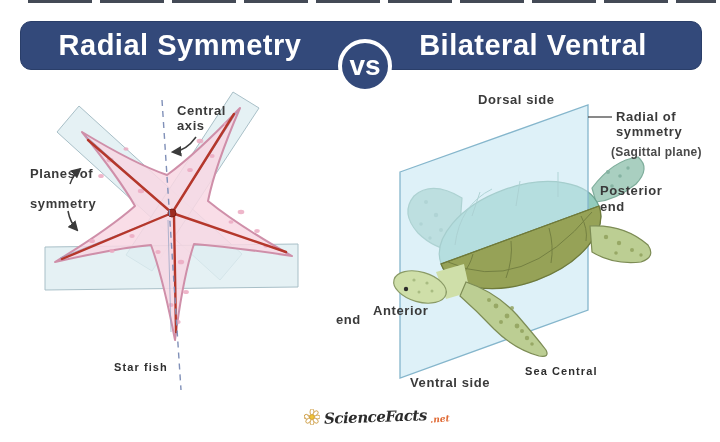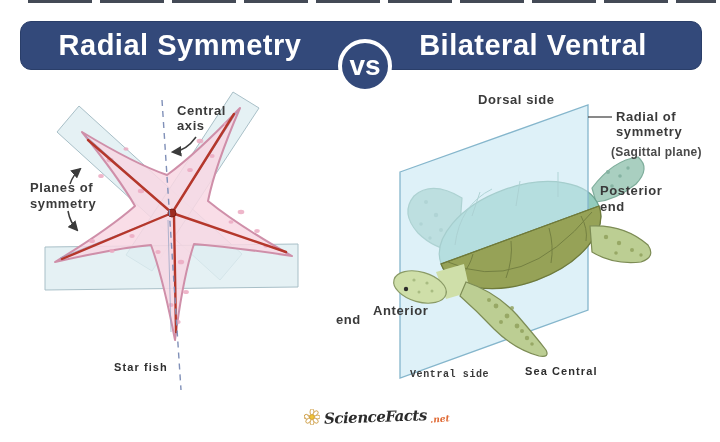--- a/index.html
+++ b/index.html
@@ -199,38 +199,38 @@
         </g>
       </g>
 
       <line x1="588" y1="117" x2="612" y2="117" stroke="#4a4a4a" stroke-width="1.3"></line>
     </g>
   </svg>
 
   <div class="lbl" style="left:177px;top:104px;">Central</div>
   <div class="lbl" style="left:177px;top:119px;">axis</div>
 
-  <div class="lbl" style="left:30px;top:181px;">Planes of</div>
+  <div class="lbl" style="left:30px;top:167px;">Planes of</div>
   <div class="lbl" style="left:30px;top:197px;">symmetry</div>
 
   <div class="lbl small" style="left:114px;top:360px;">Star fish</div>
 
   <div class="lbl" style="left:478px;top:93px;">Dorsal side</div>
 
   <div class="lbl" style="left:616px;top:110px;">Radial of</div>
   <div class="lbl" style="left:616px;top:125px;">symmetry</div>
   <div class="lbl tiny" style="left:611px;top:145px;">(Sagittal plane)</div>
 
   <div class="lbl" style="left:600px;top:184px;">Posterior</div>
   <div class="lbl" style="left:600px;top:200px;">end</div>
 
   <div class="lbl" style="left:336px;top:304px;margin-left:37px;">Anterior</div>
   <div class="lbl" style="left:336px;top:313px;">end</div>
 
-  <div class="lbl" style="left:410px;top:368px;font-size:10px;font-family:Liberation Mono, monospace;">Ventral side</div>
+  <div class="lbl" style="left:410px;top:376px;font-size:13px;">Ventral side</div>
   <div class="lbl small" style="left:525px;top:364px;">Sea Central</div>
 
   <div class="brand">
     <svg width="16" height="16" viewBox="0 0 16 16" style="position:static">
       <g transform="translate(8,8)">
         <g fill="#ffffff" stroke="#c8922f" stroke-width="0.8">
           <ellipse cx="0" cy="-5" rx="2" ry="3.2"></ellipse>
           <ellipse cx="0" cy="5" rx="2" ry="3.2"></ellipse>
           <ellipse cx="-5" cy="0" rx="3.2" ry="2"></ellipse>
           <ellipse cx="5" cy="0" rx="3.2" ry="2"></ellipse>

